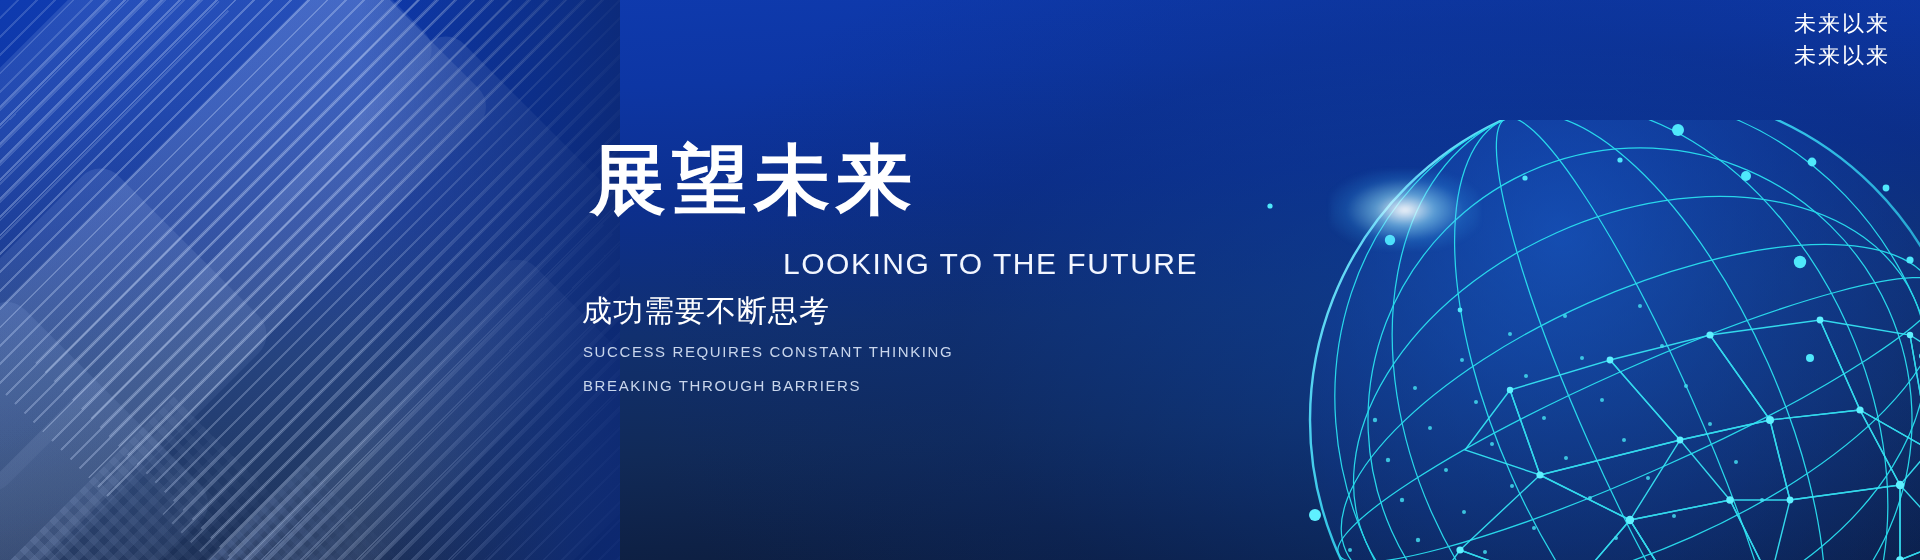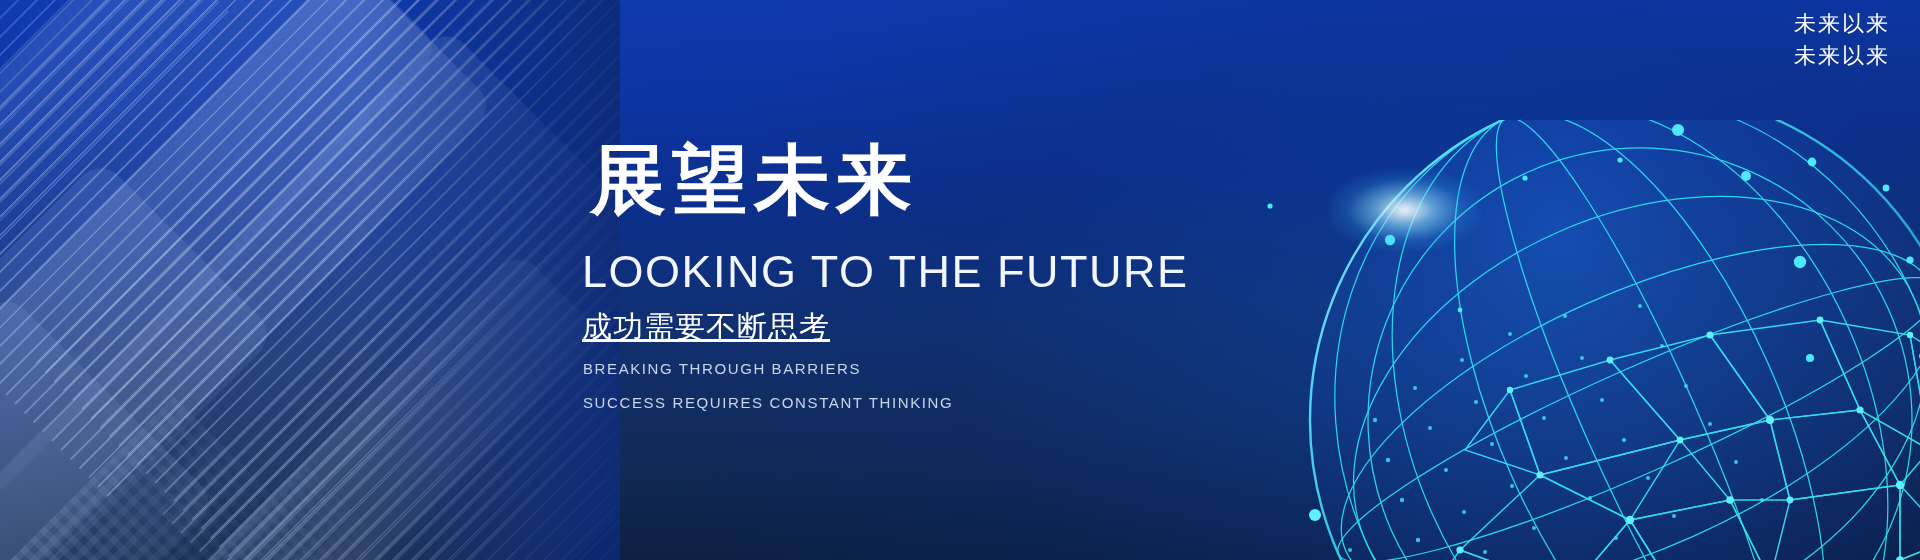--- a/index.html
+++ b/index.html
@@ -125,37 +125,37 @@
   .title-cn {
     font-size: 76px;
     font-weight: 700;
     color: #ffffff;
     letter-spacing: 6px;
     line-height: 1.05;
     margin: 12px;
     white-space: nowrap;
   }
   .title-en {
-    font-size: 45px;
+    font-size: 30px;
     font-weight: 300;
     color: #f2f6ff;
     letter-spacing: 1.5px;
     line-height: 1.1;
     margin: 27px 0 0 4px;
     white-space: nowrap;
+    text-align: right;
   }
   .sub-cn {
     font-size: 30px;
     font-weight: 400;
     color: #ffffff;
     letter-spacing: 1px;
     line-height: 1.28;
     margin: 12px 0 0 4px;
     white-space: nowrap;
-    text-decoration: underline;
   }
   .sub-en {
     font-size: 15px;
     font-weight: 400;
     color: #c9d6ec;
     letter-spacing: 1.6px;
     line-height: 1.62;
     margin: 10px 0 0 5px;
     white-space: nowrap;
   }
@@ -343,22 +343,22 @@
         <circle cx="60" cy="86" r="2.6"></circle>
       </g>
     </svg>
     <div class="globe-glow"></div>
   </div>
 
   <div class="copy">
     <h1 class="title-cn">展望未来</h1>
     <div class="title-en">LOOKING TO THE FUTURE</div>
     <div class="sub-cn">成功需要不断思考</div>
+    <div class="sub-en">SUCCESS REQUIRES CONSTANT THINKING</div>
     <div class="sub-en">BREAKING THROUGH BARRIERS</div>
-    <div class="sub-en">SUCCESS REQUIRES CONSTANT THINKING</div>
   </div>
 
   <div class="corner-slogan">
     <div>未来以来</div>
     <div>未来以来</div>
   </div>
 
 </div>
 
 </body></html>

